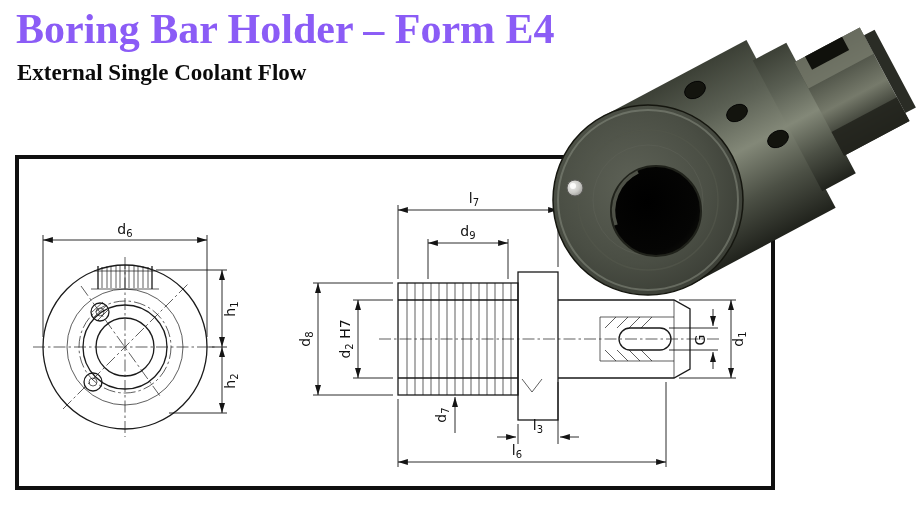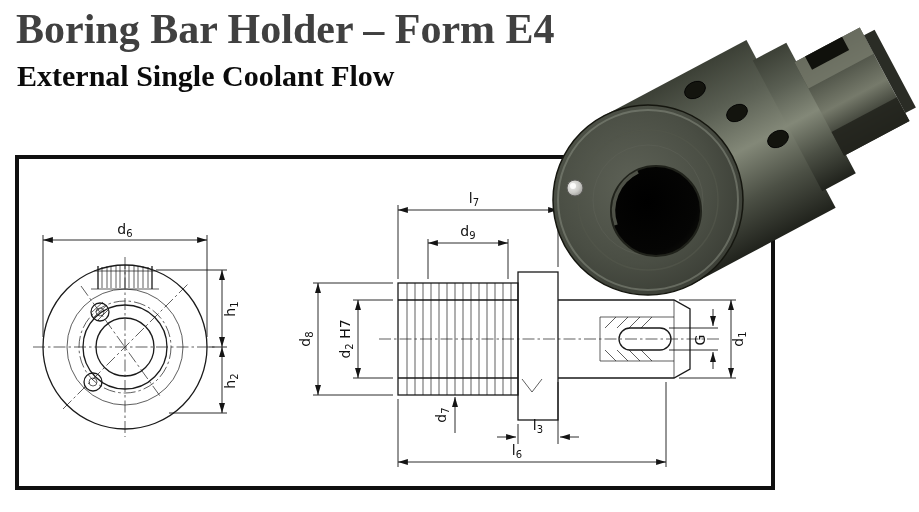--- a/index.html
+++ b/index.html
@@ -2,24 +2,24 @@
 <html><head>
 <meta charset="utf-8">
 <style>
   html,body{margin:0;padding:0;}
   body{
     width:919px;height:512px;position:relative;background:#ffffff;
     font-family:"Liberation Serif", serif;overflow:hidden;
   }
   .title{
     position:absolute;left:16px;top:8px;font-size:42px;font-weight:bold;
-    color:#404040;line-height:1;letter-spacing:0px;margin:0;text-align:center;
+    color:#8b5cf6;line-height:1;letter-spacing:0px;margin:0;text-align:center;
   }
   .subtitle{
-    position:absolute;left:17px;top:61px;font-size:30px;font-weight:bold;
+    position:absolute;left:17px;top:61px;font-size:23px;font-weight:bold;
     color:#0b0b0b;line-height:1;margin:0;
   }
   .drawing-box{
     position:absolute;left:15px;top:155px;width:752px;height:327px;
     border:4px solid #101010;background:#ffffff;box-sizing:content-box;
   }
   .drawing-box svg{display:block;}
   .photo-svg{position:absolute;left:540px;top:0;width:379px;height:336px;z-index:5;}
   
   .ln{stroke:#1a1a1a;stroke-width:1.3;fill:none;}

